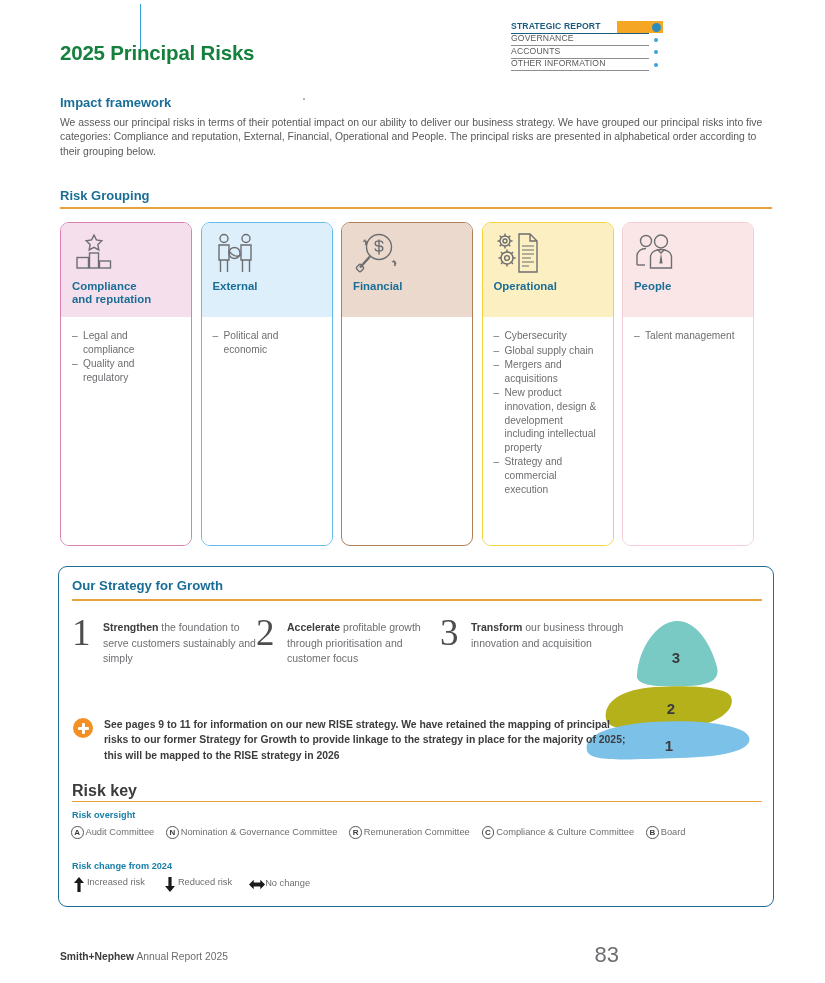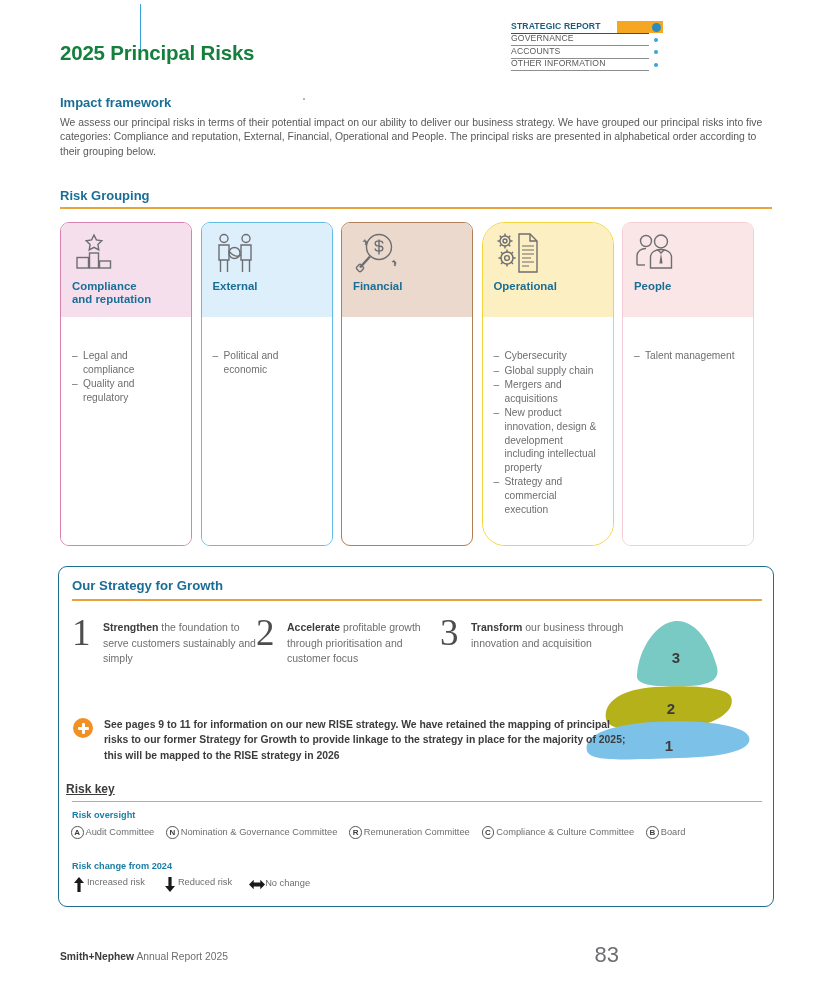--- a/index.html
+++ b/index.html
@@ -63,21 +63,21 @@
     position: absolute; left: 60px; top: 207px;
     width: 712px; height: 1.6px; background: #e8a33d;
   }
 
   
   .cards { position: absolute; left: 60px; top: 222px; display: flex; gap: 8.5px; }
   .card {
     width: 132px; height: 324px;
     border-radius: 9px; border: 1.3px solid #ccc;
     background: #fff; overflow: hidden;
-    display: flex; flex-direction: column; gap: 20px;
+    display: flex; flex-direction: column;
   }
   .card-head {
     padding: 9px 11px 9px 11px;
     min-height: 94px;
     display: flex; flex-direction: column;
   }
   .card-icon { height: 46px; display: flex; align-items: flex-start; }
   .card-title {
     font-size: 11.4px; font-weight: bold; color: #1a6e96;
     line-height: 13.2px; margin-top: 2px;
@@ -127,21 +127,21 @@
   .callout-icon::before { left: 8.5px; top: 4.5px; width: 3.6px; height: 11.5px; }
   .callout-icon::after { left: 4.5px; top: 8.5px; width: 11.5px; height: 3.6px; }
   .callout-txt {
     font-size: 10.4px; line-height: 15.3px; font-weight: bold; color: #3c3c3e;
   }
 
   
   .blobs { position: absolute; right: 9px; top: 48px; width: 185px; height: 145px; }
 
   
-  .rk-title { position: absolute; left: 7px; top: 215px; font-size: 12px; font-weight: bold; color: #3c3c3e; text-decoration: underline; }
+  .rk-title { position: absolute; left: 13px; top: 215px; font-size: 16px; font-weight: bold; color: #3c3c3e; }
   .rk-rule { position: absolute; left: 13px; top: 234px; width: 690px; height: 1.3px; background: #e8a33d; }
   .rk-sub {
     font-size: 9.2px; font-weight: bold; color: #1a7fa8;
   }
   .ro-sub { position: absolute; left: 13px; top: 243px; }
   .ro-row { position: absolute; left: 12px; top: 259px; display: flex; align-items: center; }
   .ro-item { display: flex; align-items: center; margin-right: 12px; }
   .badge {
     width: 12.5px; height: 12.5px; border-radius: 50%;
     border: 1px solid #58595b; color: #3c3c3e;
@@ -261,21 +261,21 @@
     <path d="M26 7.5v15M29.8 11.5c0-1.8-1.7-2.6-3.8-2.6s-3.8 .9-3.8 2.6 1.7 2.5 3.8 2.5 3.8 .9 3.8 2.6-1.7 2.6-3.8 2.6-3.8-.9-3.8-2.6"></path>
     <g stroke-width="1.1">
                 <path d="M10 9.5c1.5-1.2 3-1 3.6 .4 .6 1.4-.3 2.7-1.8 2.9M11.6 7.5l1.8 6.2"></path>
     <path d="M39 30c1.5-1.2 3-1 3.6 .4 .6 1.4-.3 2.7-1.8 2.9M40.6 28l1.8 6.2"></path>
               </g>
             </svg>
           </div>
        <div class="card-title">Financial</div>
      </div>
       </div>
-      <div class="card" style="border-color: rgb(242, 212, 60); border-radius: 23px;">
+      <div class="card" style="border-color: rgb(242, 212, 60);">
         <div class="card-head" style="background:#fcefc2">
        <div class="card-icon">
             <svg width="48" height="44" viewBox="0 0 48 44" fill="none" stroke="#6d6e71" stroke-width="1.4">
     <path d="M25 2h11l7 7v31H25z"></path>
               <path d="M36 2v7h7"></path>
     <g stroke-width="1.2">
                 <path d="M28 14h12M28 18h12M28 22h12M28 26h9M28 30h12M28 34h7"></path>
               </g>
     <g>
                 <circle cx="11" cy="9" r="5"></circle>

